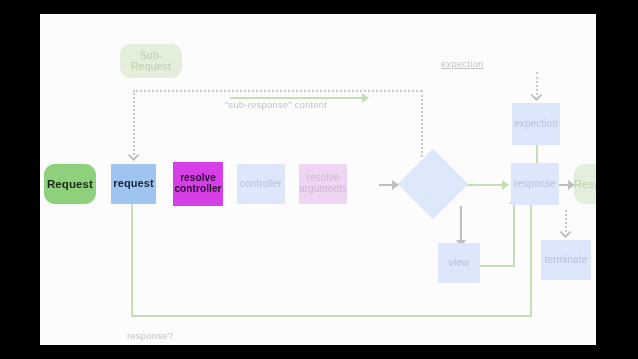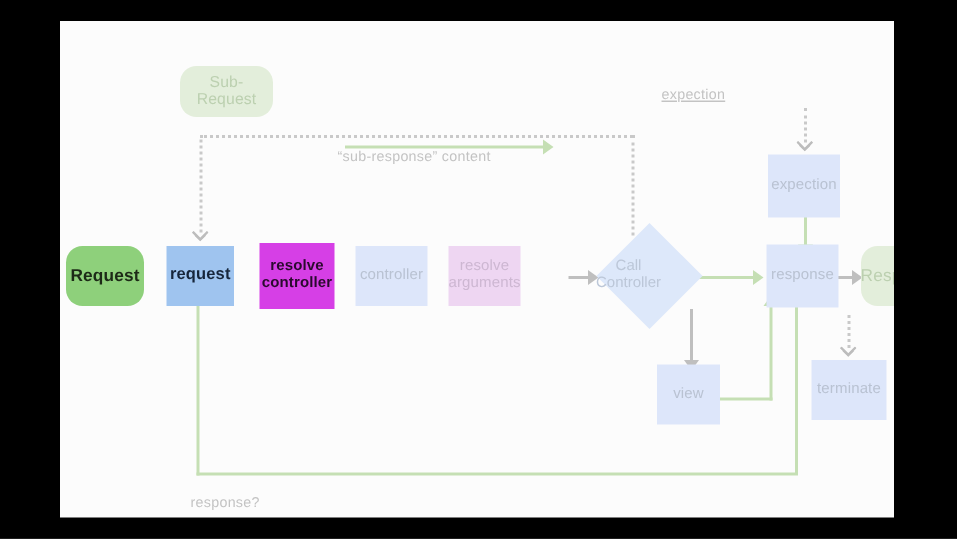--- a/index.html
+++ b/index.html
@@ -214,24 +214,20 @@
     <div class="node n-dim-blue" style="left:197px; top:150px; width:48px; height:40px;">
       <span>controller</span>
     </div>
 
     <div class="node n-dim-violet" style="left:259px; top:150px; width:48px; height:40px;">
       <span>resolve
 arguments</span>
     </div>
 
     <div class="diamond" style="left:394px; top:145px; width:50px; height:50px; margin-left:-26px;"></div>
-    <div class="diamond-label" style="left:344px; top:152px; width:70px; height:36px;">
-      <span>Call
-Controller</span>
-    </div>
 
     <div class="node n-dim-blue" style="left:472px; top:89px; width:48px; height:42px;">
       <span>expection</span>
     </div>
 
     <div class="node n-dim-blue" style="left:471px; top:149px; width:48px; height:42px;">
       <span>response</span>
     </div>
 
     <div class="node rounded n-dim-green" style="left:534px; top:150px; width:52px; height:40px;">

